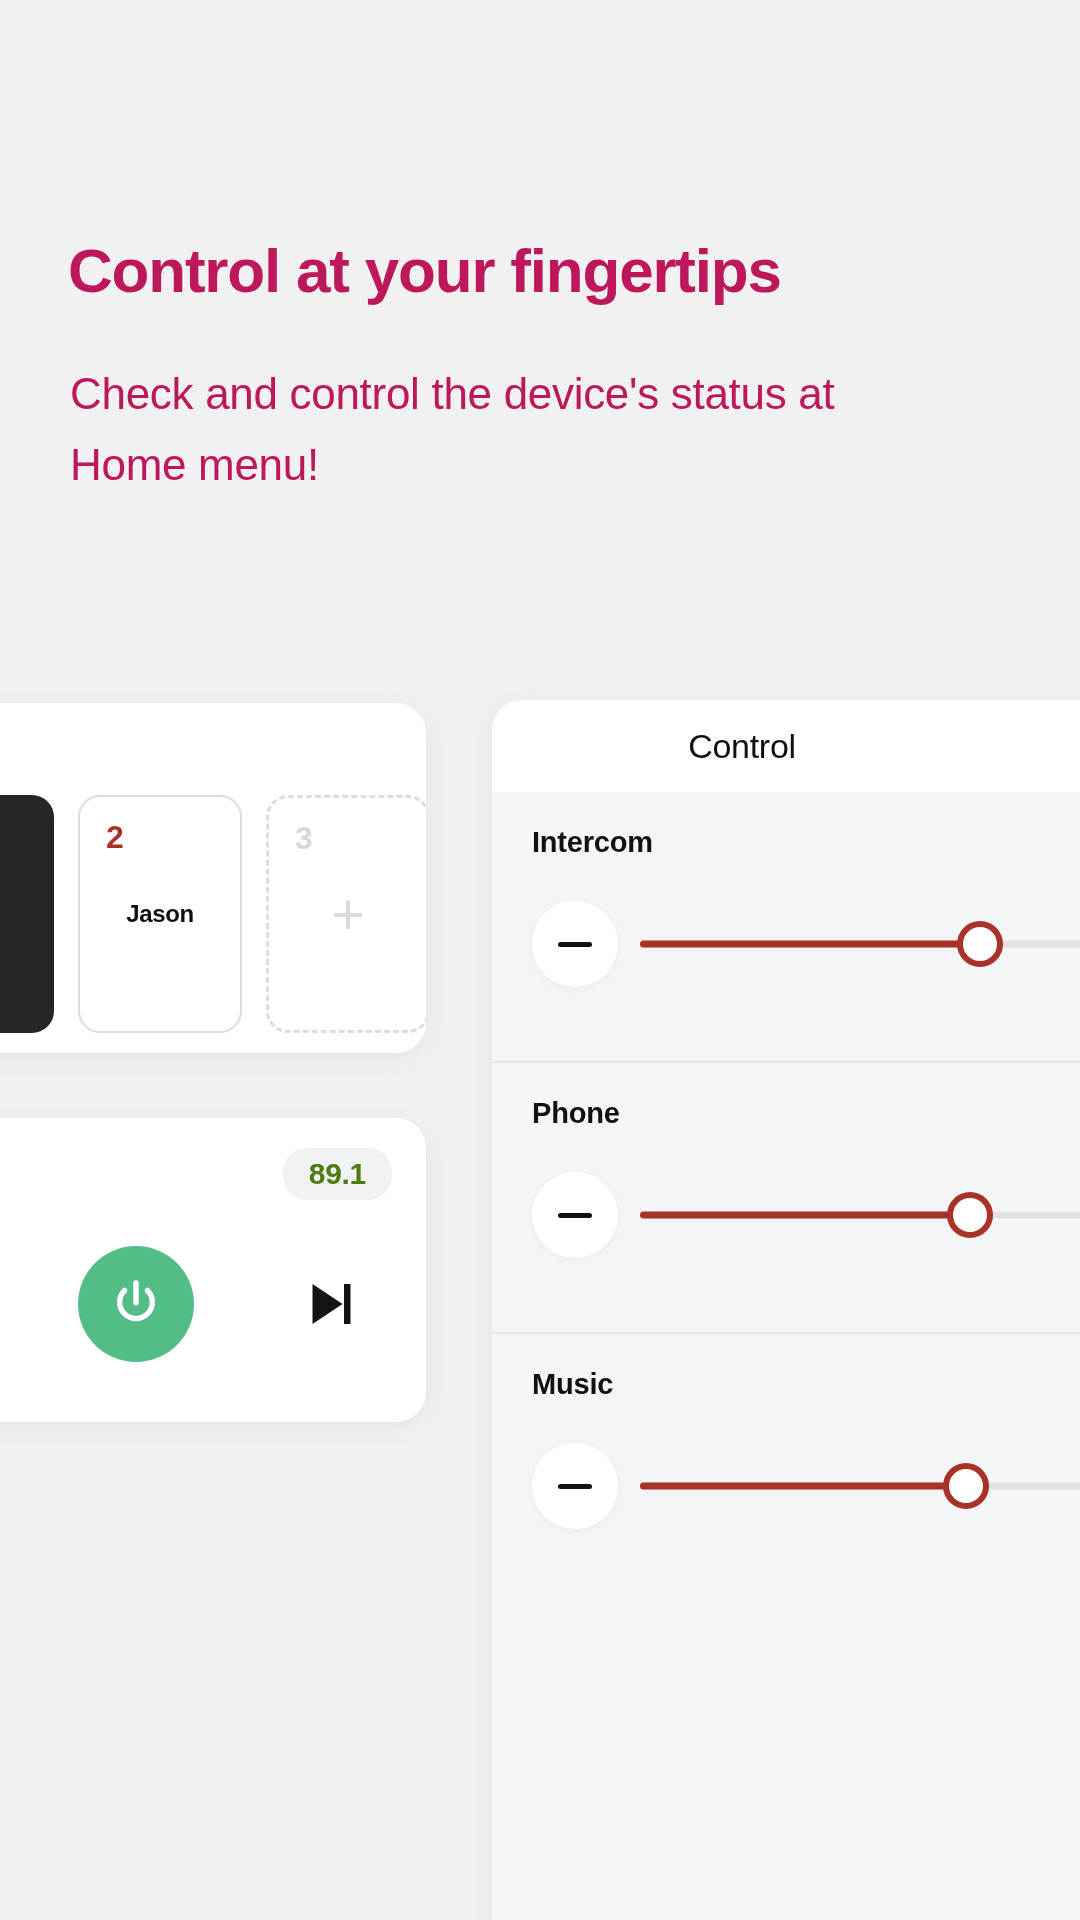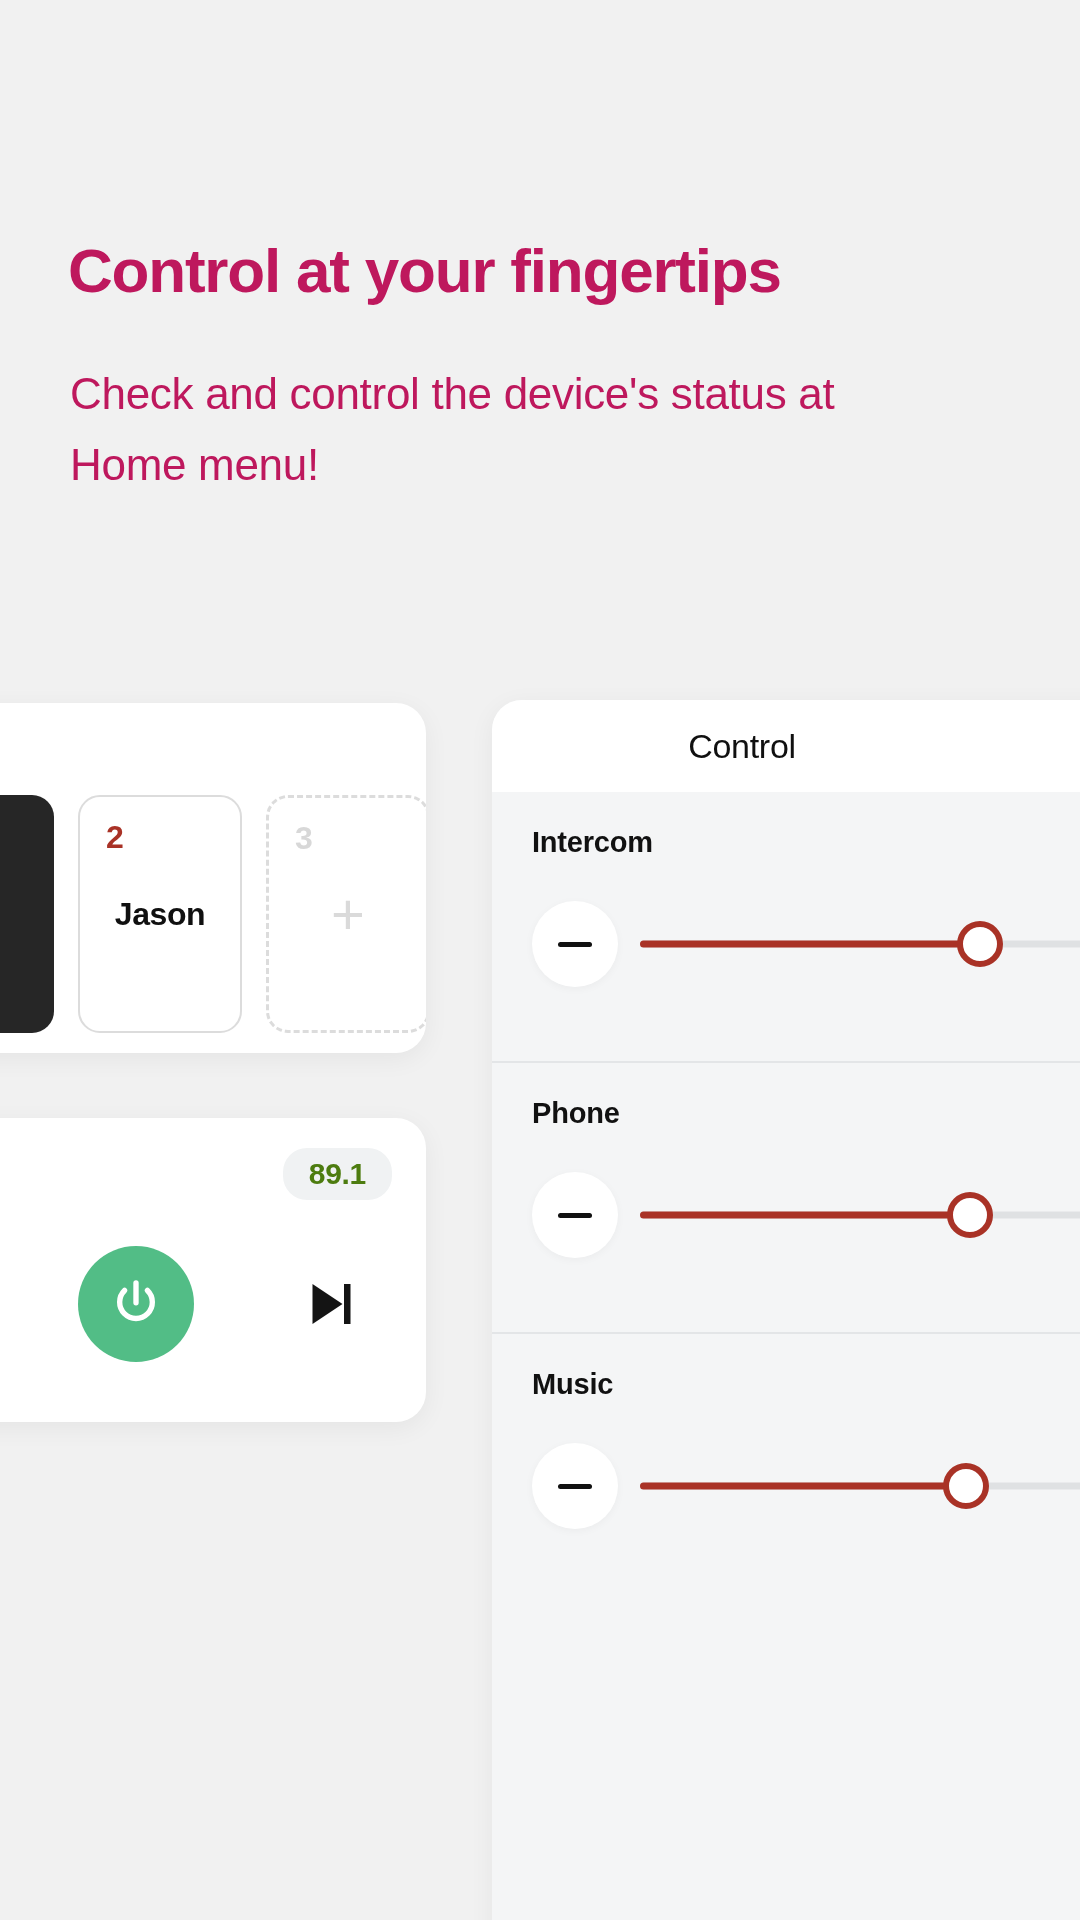--- a/index.html
+++ b/index.html
@@ -56,21 +56,21 @@
     position:absolute; left:26px; top:22px;
     font-size:32px; font-weight:700;
     letter-spacing:-0.2px;
   }
   .slot.filled-light .slot-num { color:#a93226; }
   .slot.empty .slot-num { color:#d8d8d8; }
   .slot-name {
     position:absolute; left:0; right:0; top:50%;
     transform:translateY(-50%);
     text-align:center;
-    font-size:32px; font-weight:700;
+    font-size:24px; font-weight:700;
     letter-spacing:-0.4px;
   }
   .slot.filled-dark .slot-name { color:#ffffff; }
   .slot.filled-light .slot-name { color:#101010; }
   .plus-glyph {
     position:absolute; left:0; right:0; top:50%;
     transform:translateY(-50%);
     text-align:center;
     font-size:58px; font-weight:300; line-height:1;
     color:#dadada;

